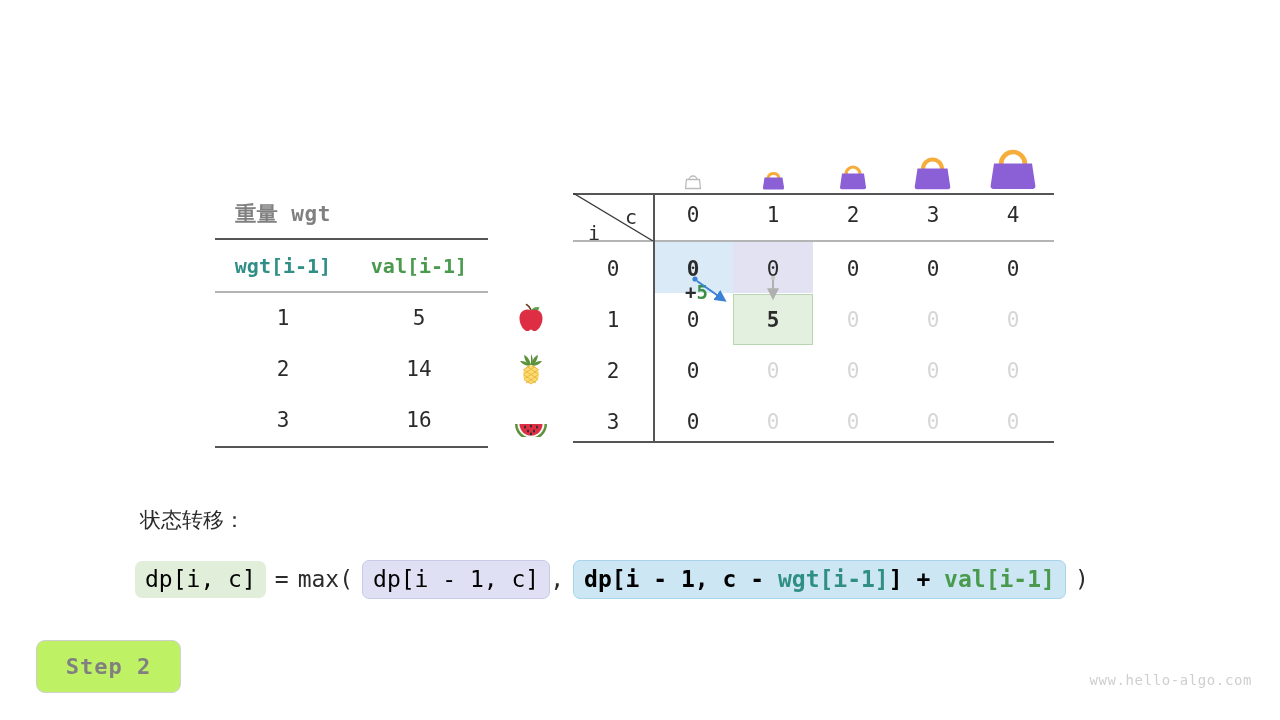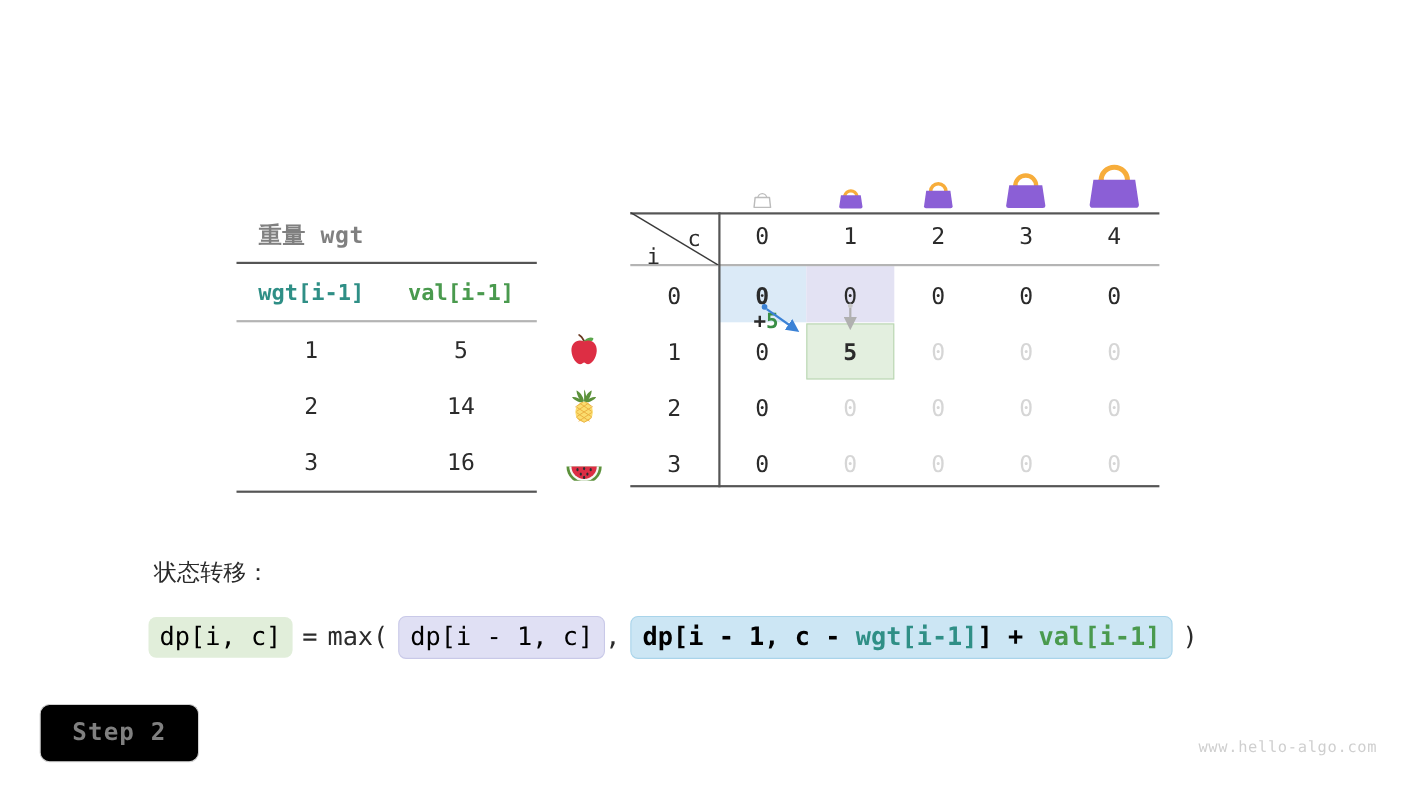--- a/index.html
+++ b/index.html
@@ -68,21 +68,21 @@
   .chip { padding: 7px 10px; border-radius: 7px; font-size: 23px; line-height: 1; }
   .chip-green  { background: #e1eeda; }
   .chip-purple { background: #e0e0f4; border: 1px solid #c9c9e8; }
   .chip-blue   { background: #cce6f4; border: 1px solid #a9d4ea; font-weight: bold; }
   .sp { display: inline-block; width: 9px; }
   .c-wgt { color: #2f8f86; }
   .c-val { color: #4a9a4e; }
 
   
   #step-badge { position: absolute; left: 36px; top: 640px; width: 145px; height: 53px;
-                border: 1.6px solid #d0d0d0; border-radius: 9px; background: #000000;
+                border: 1.6px solid #d0d0d0; border-radius: 9px; background: #bef264;
                 display: flex; align-items: center; justify-content: center;
                 font-size: 22px; font-weight: bold; color: #808080; letter-spacing: 1px; }
   #watermark { position: absolute; right: 28px; top: 672px; font-size: 14px; color: #cfcfcf; letter-spacing: 0.6px; }
 </style>
 </head>
 <body>
 
 <div class="stage">
 
   <div id="items-table">

